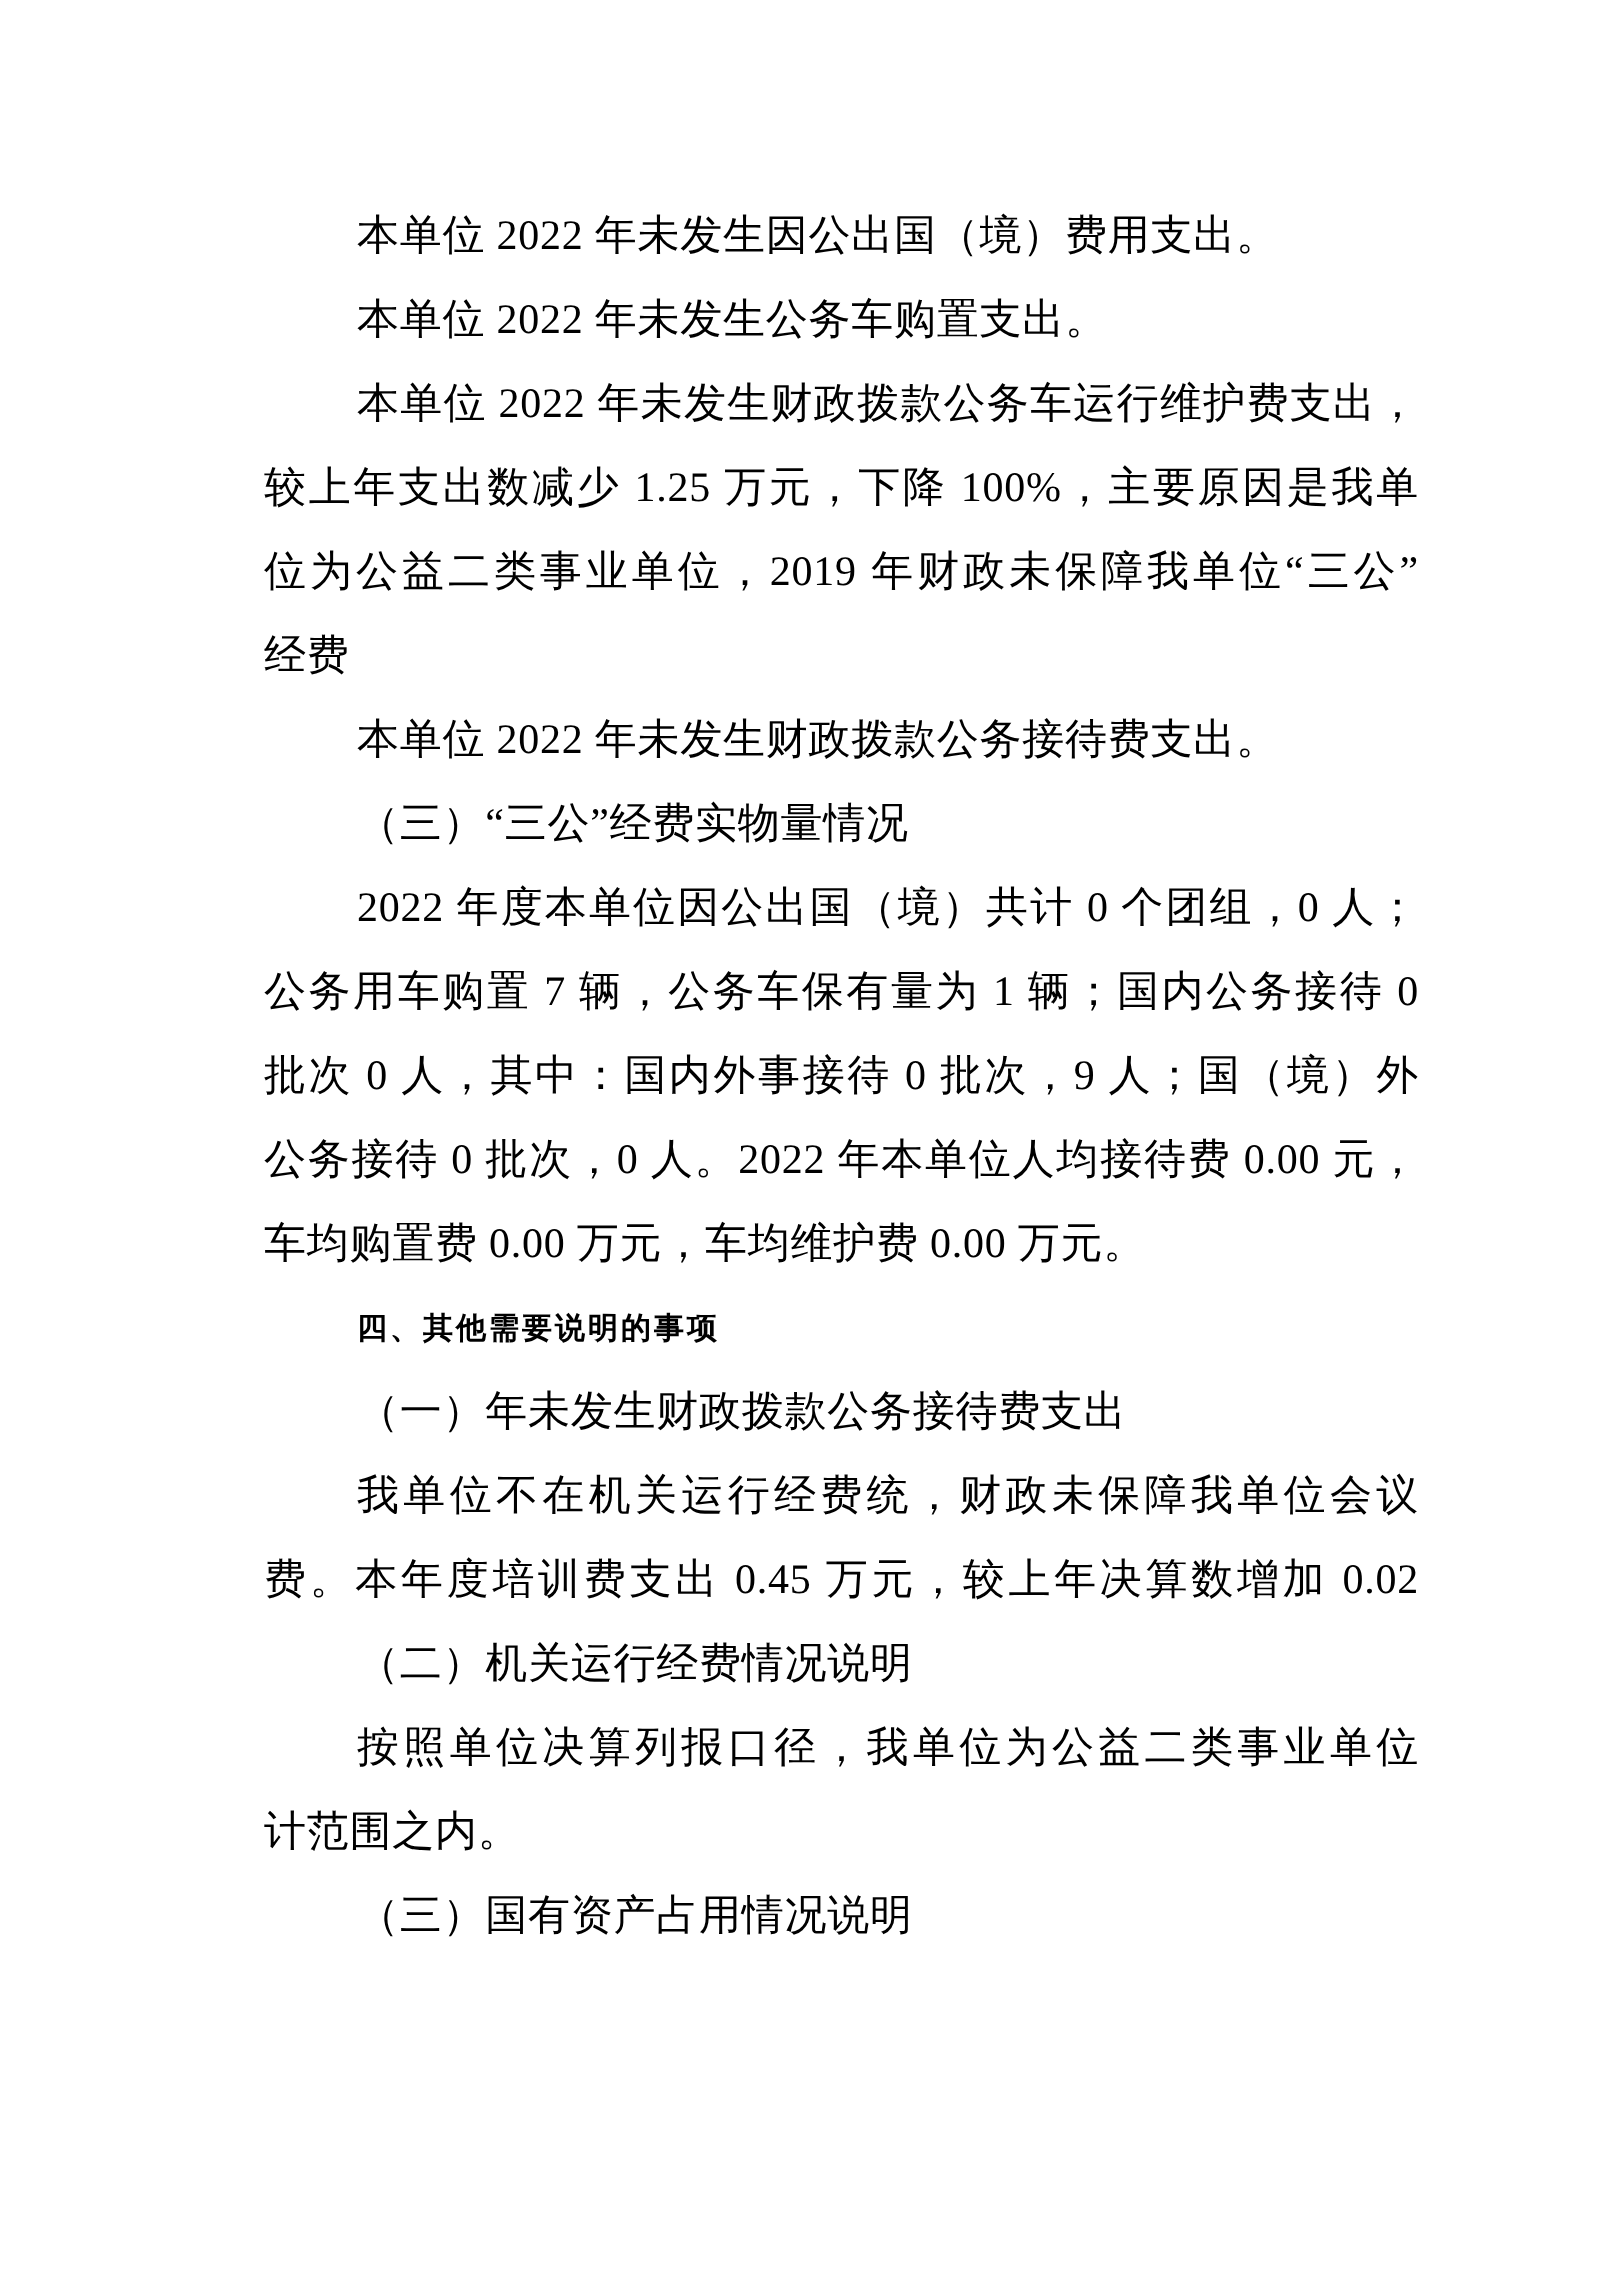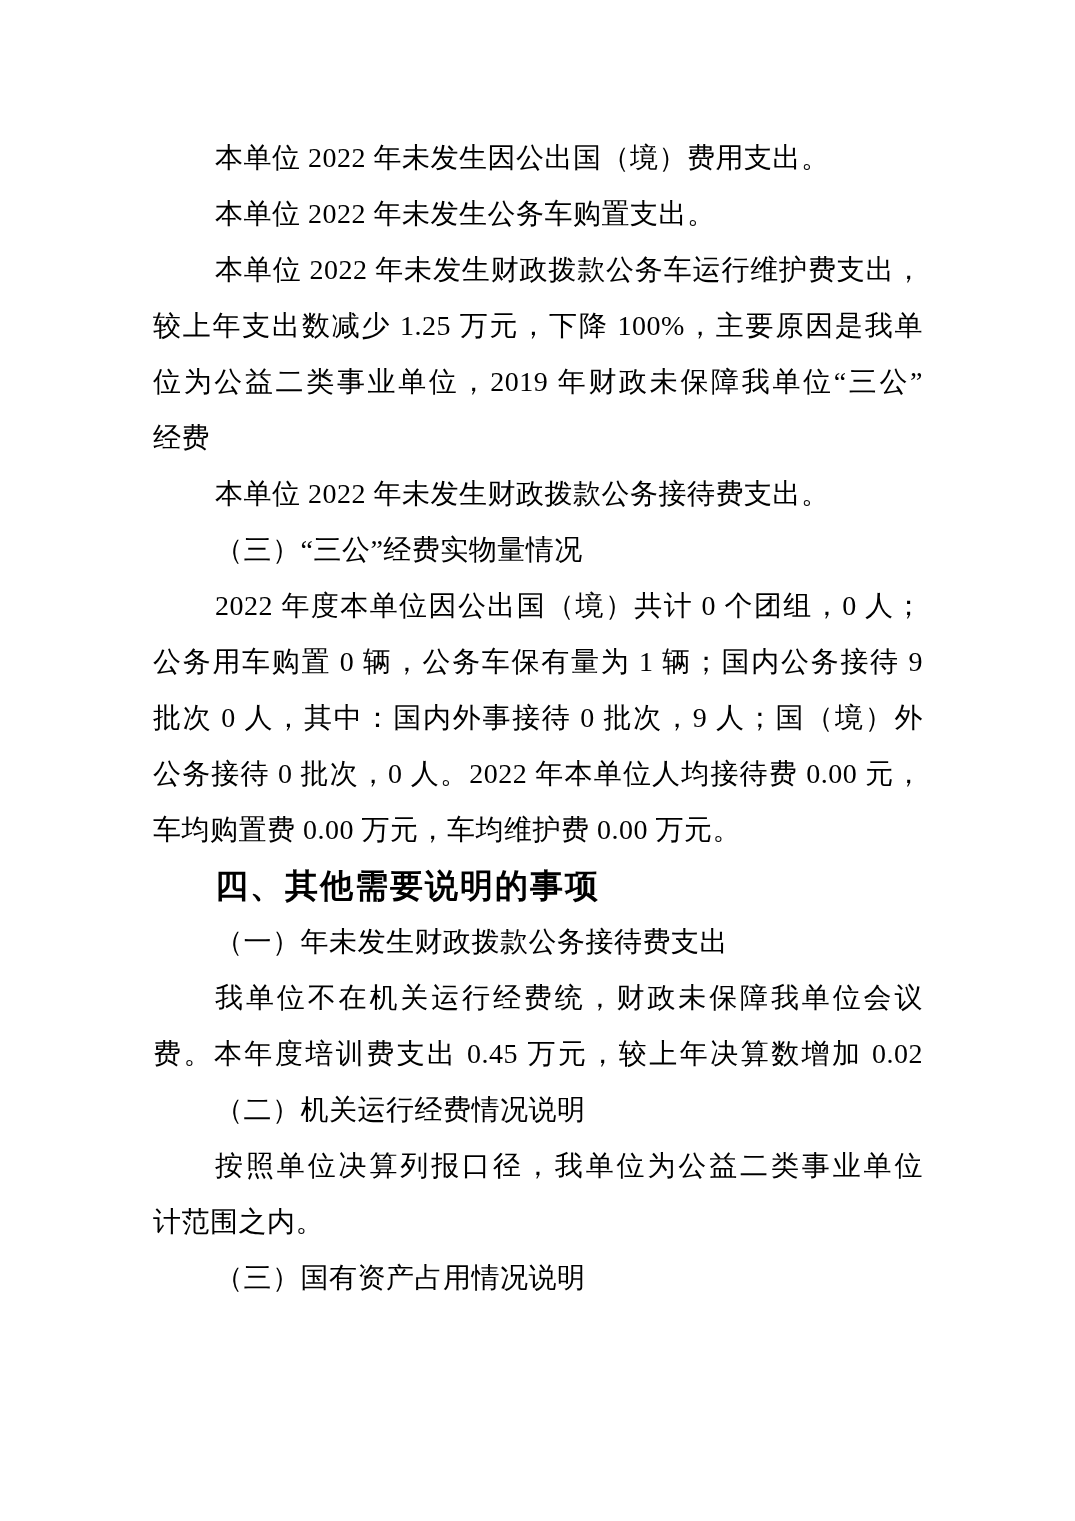--- a/index.html
+++ b/index.html
@@ -11,21 +11,21 @@
   }
   .page {
     position: relative;
     width: 1075px;
     height: 1521px;
     background: #ffffff;
     overflow: hidden;
   }
   .doc {
     position: absolute;
-    left: 153px;
+    left: 176px;
     top: 130px;
     width: 770px;
     color: #000000;
   }
   .ln {
     font-size: 28px;
     line-height: 56px;
     height: 56px;
     overflow: hidden;
     text-align: left;
@@ -34,39 +34,39 @@
   }
   .j {
     white-space: normal;
     text-align: justify;
     text-align-last: justify;
   }
   .ind { padding-left: 62px; }
   .h {
     font-family: Liberation Serif, serif;
     font-weight: 700;
-    font-size: 33px;
+    font-size: 20px;
     letter-spacing: 2px;
   }
 </style>
 </head>
 <body>
 
 <div class="page">
   <div class="doc">
     <div class="ln ind">本单位 2022 年未发生因公出国（境）费用支出。</div>
     <div class="ln ind">本单位 2022 年未发生公务车购置支出。</div>
     <div class="ln ind j">本单位 2022 年未发生财政拨款公务车运行维护费支出，</div>
     <div class="ln j">较上年支出数减少 1.25 万元，下降 100%，主要原因是我单</div>
     <div class="ln j">位为公益二类事业单位，2019 年财政未保障我单位“三公”</div>
     <div class="ln">经费</div>
     <div class="ln ind">本单位 2022 年未发生财政拨款公务接待费支出。</div>
     <div class="ln ind">（三）“三公”经费实物量情况</div>
     <div class="ln ind j">2022 年度本单位因公出国（境）共计 0 个团组，0 人；</div>
-    <div class="ln j">公务用车购置 0 辆，公务车保有量为 1 辆；国内公务接待 9</div>
+    <div class="ln j">公务用车购置 7 辆，公务车保有量为 1 辆；国内公务接待 0</div>
     <div class="ln j">批次 0 人，其中：国内外事接待 0 批次，9 人；国（境）外</div>
     <div class="ln j">公务接待 0 批次，0 人。2022 年本单位人均接待费 0.00 元，</div>
     <div class="ln">车均购置费 0.00 万元，车均维护费 0.00 万元。</div>
     <div class="ln ind h">四、其他需要说明的事项</div>
     <div class="ln ind">（一）年未发生财政拨款公务接待费支出</div>
     <div class="ln ind j">我单位不在机关运行经费统，财政未保障我单位会议</div>
     <div class="ln j">费。本年度培训费支出 0.45 万元，较上年决算数增加 0.02</div>
     <div class="ln ind">（二）机关运行经费情况说明</div>
     <div class="ln ind j">按照单位决算列报口径，我单位为公益二类事业单位</div>
     <div class="ln">计范围之内。</div>

